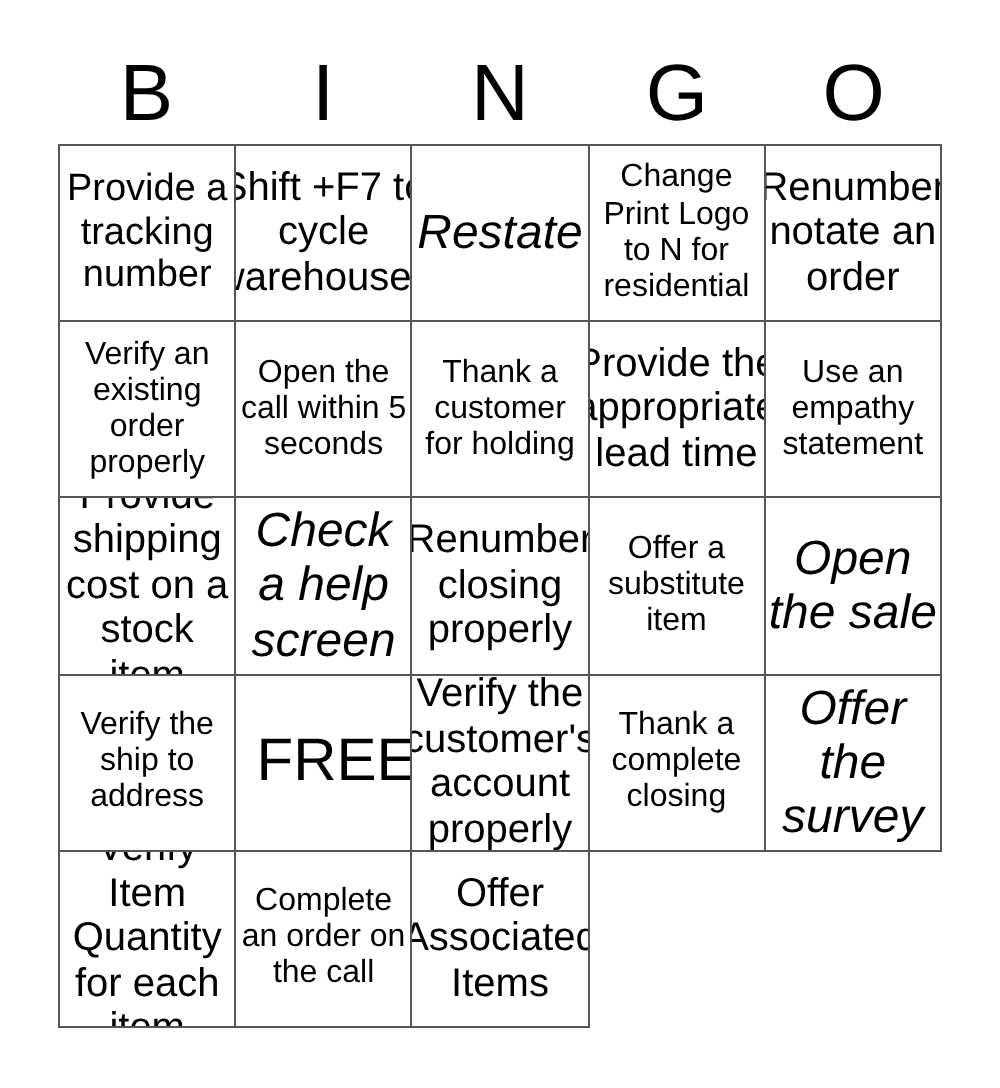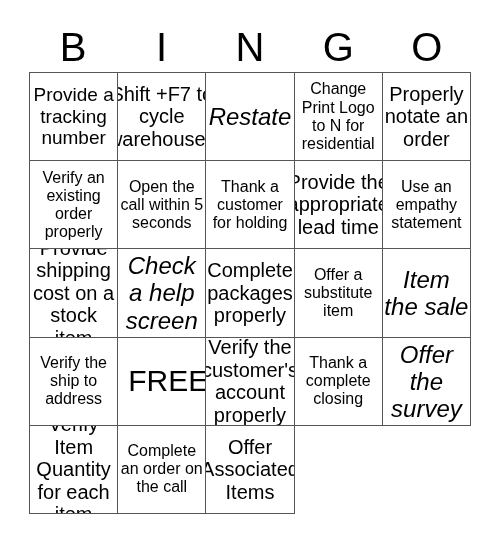--- a/index.html
+++ b/index.html
@@ -85,21 +85,21 @@
     <div class="cell">
       <span class="s14">Shift +F7 to cycle warehouses</span>
     </div>
     <div class="cell">
       <span class="s24">Restate</span>
     </div>
     <div class="cell">
       <span class="s16">Change Print Logo to N for residential</span>
     </div>
     <div class="cell">
-      <span class="s20">Properly notate an order</span>
+      <span class="s20">Renumber notate an order</span>
     </div>
     <div class="cell">
       <span class="s16">Verify an existing order properly</span>
     </div>
     <div class="cell">
       <span class="s16">Open the call within 5 seconds</span>
     </div>
     <div class="cell">
       <span class="s16">Thank a customer for holding</span>
     </div>
@@ -109,27 +109,27 @@
     <div class="cell">
       <span class="s16">Use an empathy statement</span>
     </div>
     <div class="cell">
       <span class="s14">Provide shipping cost on a stock item</span>
     </div>
     <div class="cell">
       <span class="s24">Check a help screen</span>
     </div>
     <div class="cell">
-      <span class="s14">Complete packages properly</span>
+      <span class="s14">Renumber closing properly</span>
     </div>
     <div class="cell">
       <span class="s16">Offer a substitute item</span>
     </div>
     <div class="cell">
-      <span class="s24">Item the sale</span>
+      <span class="s24">Open the sale</span>
     </div>
     <div class="cell">
       <span class="s16">Verify the ship to address</span>
     </div>
     <div class="cell">
       <span class="s30">FREE</span>
     </div>
     <div class="cell">
       <span class="s14">Verify the customer's account properly</span>
     </div>

